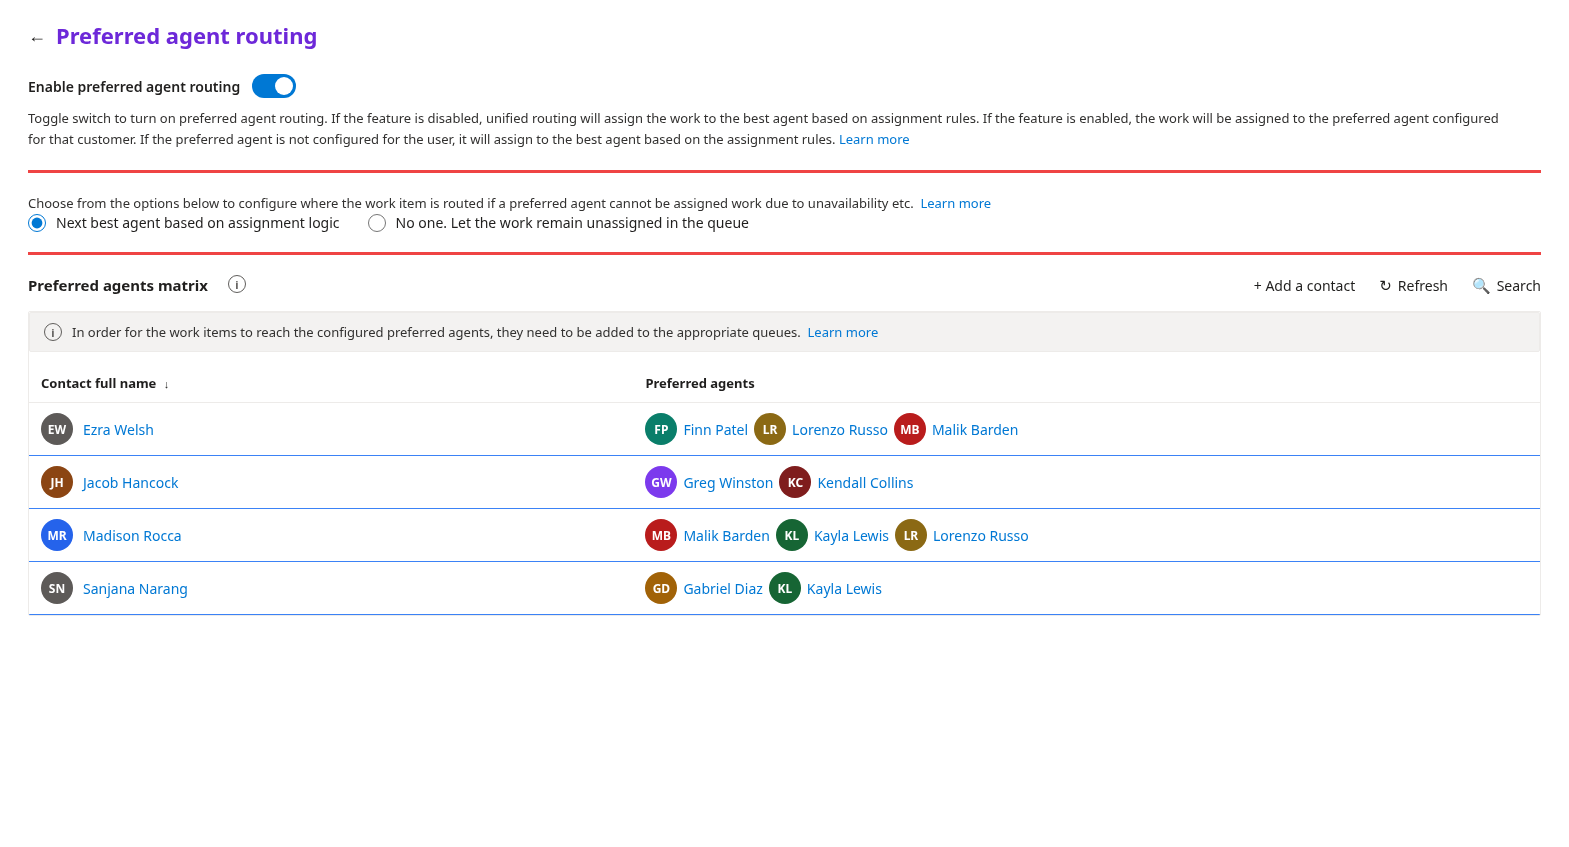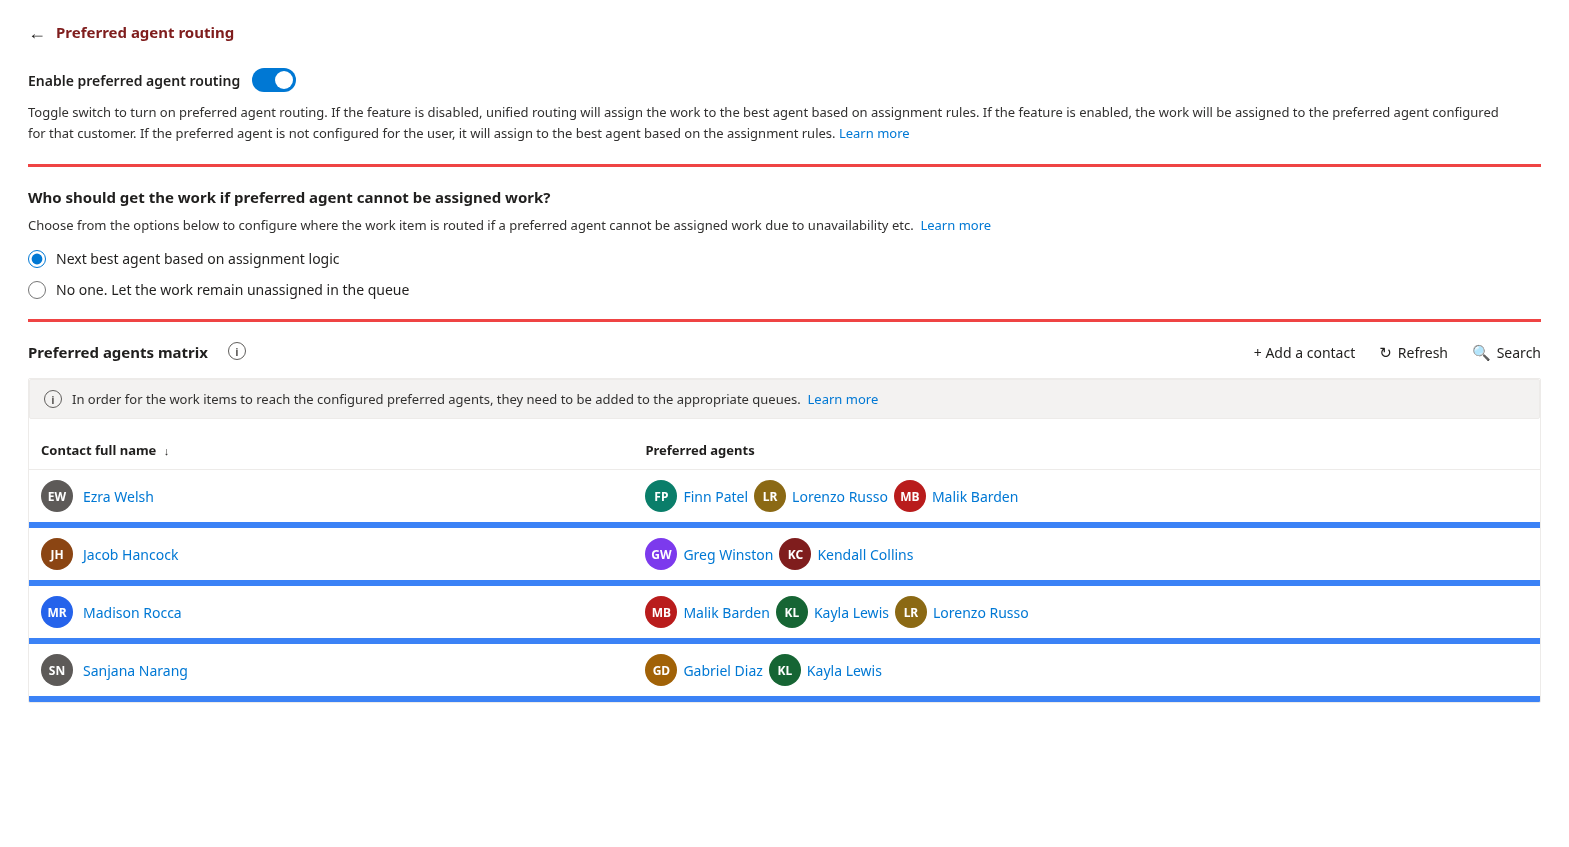--- a/index.html
+++ b/index.html
@@ -20,23 +20,23 @@
       align-items: center;
       gap: 10px;
       margin-bottom: 24px;
     }
     .back-arrow {
       font-size: 18px;
       color: #201f1e;
       cursor: pointer;
     }
     .page-title {
-      font-size: 15px;
-      font-weight: 700;
-      color: #7f1d1d;
+      font-size: 22px;
+      font-weight: 700;
+      color: #6d28d9;
     }
     .section {
       border-bottom: 3px solid #ef4444;
       padding-bottom: 20px;
       margin-bottom: 20px;
     }
     .toggle-row {
       display: flex;
       align-items: center;
       gap: 12px;
@@ -81,23 +81,22 @@
       text-decoration: none;
       cursor: pointer;
     }
     .subsection-title {
       font-size: 15px;
       font-weight: 700;
       margin-bottom: 8px;
     }
     .radio-group {
       display: flex;
-      flex-direction: column;
-      gap: 12px;
-      margin-top: 14px;
+      flex-direction: row;
+      gap: 28px;
     }
     .radio-row {
       display: flex;
       align-items: center;
       gap: 10px;
     }
     .radio-input {
       width: 18px;
       height: 18px;
       accent-color: #0078d4;
@@ -201,21 +200,21 @@
     }
     .table-header-row th:first-child {
       width: 40%;
     }
     .sort-arrow {
       margin-left: 4px;
       font-size: 11px;
     }
     .table-row td {
       padding: 10px 12px;
-      border-bottom: 6px solid #3b82f6;
+      border-bottom: 1px solid #3b82f6;
       vertical-align: middle;
     }
     .contact-cell {
       display: flex;
       align-items: center;
       gap: 10px;
     }
     .agents-cell {
       display: flex;
       align-items: center;
@@ -274,21 +273,20 @@
         <span class="toggle-slider"></span>
       </label>
     </div>
     <p class="description-text">
       <span>Toggle switch to turn on preferred agent routing. If the feature is disabled, unified routing will assign the work to the best agent based on assignment rules. If the feature is enabled, the work will be assigned to the preferred agent configured for that customer. If the preferred agent is not configured for the user, it will assign to the best agent based on the assignment rules.</span>
       <a class="learn-more" href="#">Learn more</a>
     </p>
   </div>
 
   <div class="section">
-    <div class="subsection-title">Who should get the work if preferred agent cannot be assigned work?</div>
     <p class="description-text">
       <span>Choose from the options below to configure where the work item is routed if a preferred agent cannot be assigned work due to unavailability etc.</span>
       &nbsp;<a class="learn-more" href="#">Learn more</a>
     </p>
     <div class="radio-group">
       <div class="radio-row">
         <input type="radio" class="radio-input" name="fallback" id="opt1" checked="" style="">
         <label class="radio-label" for="opt1">Next best agent based on assignment logic</label>
       </div>
       <div class="radio-row">

